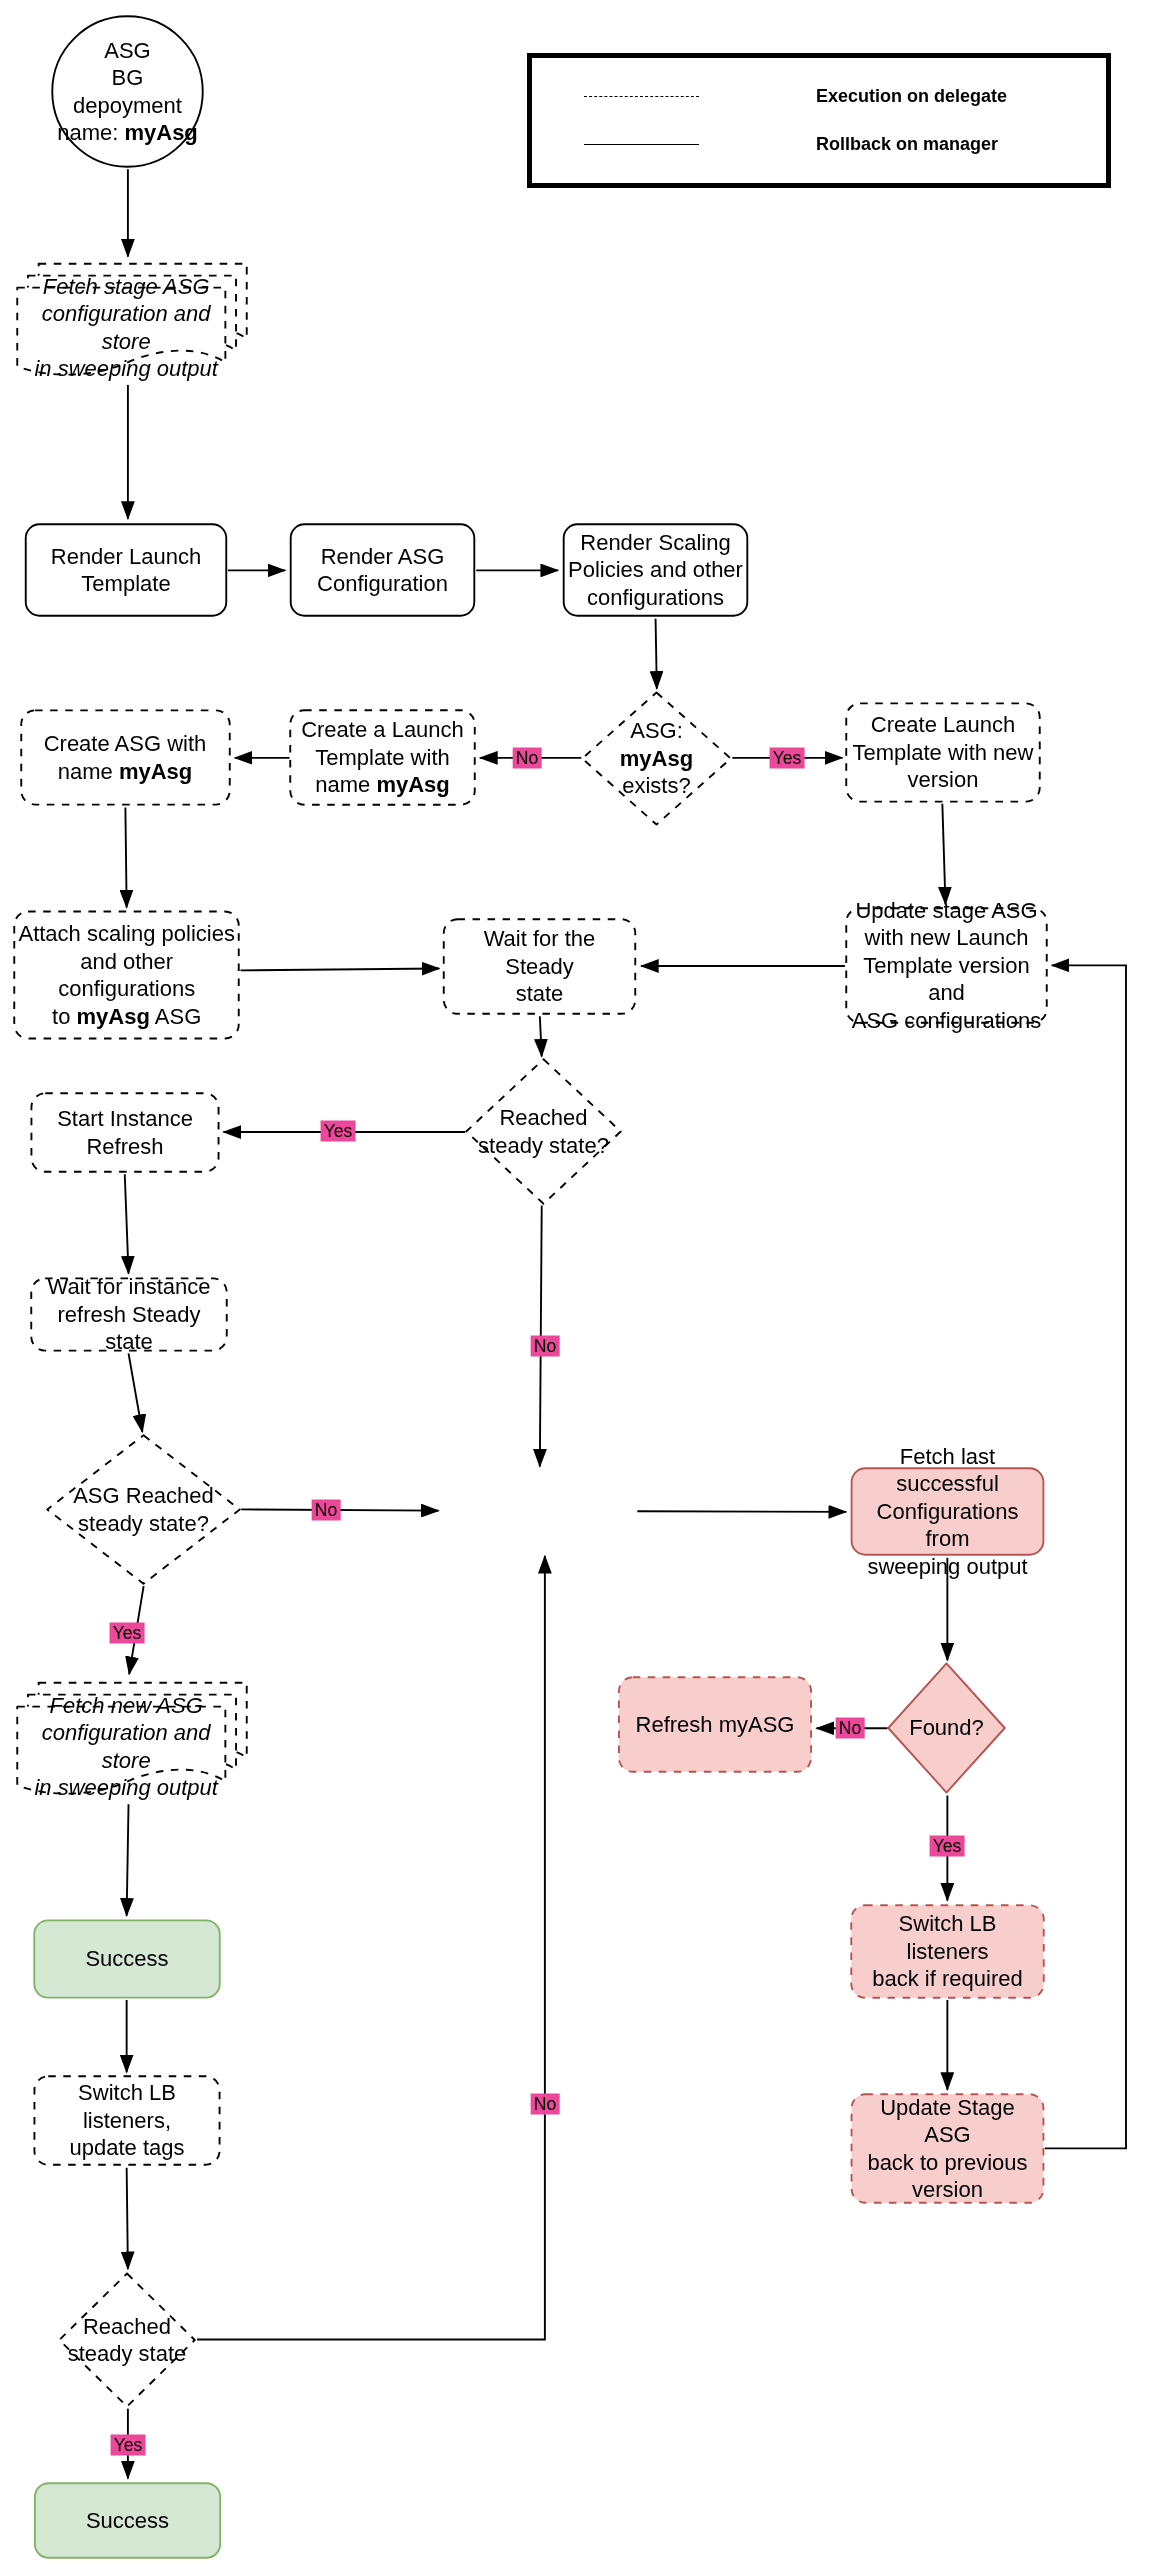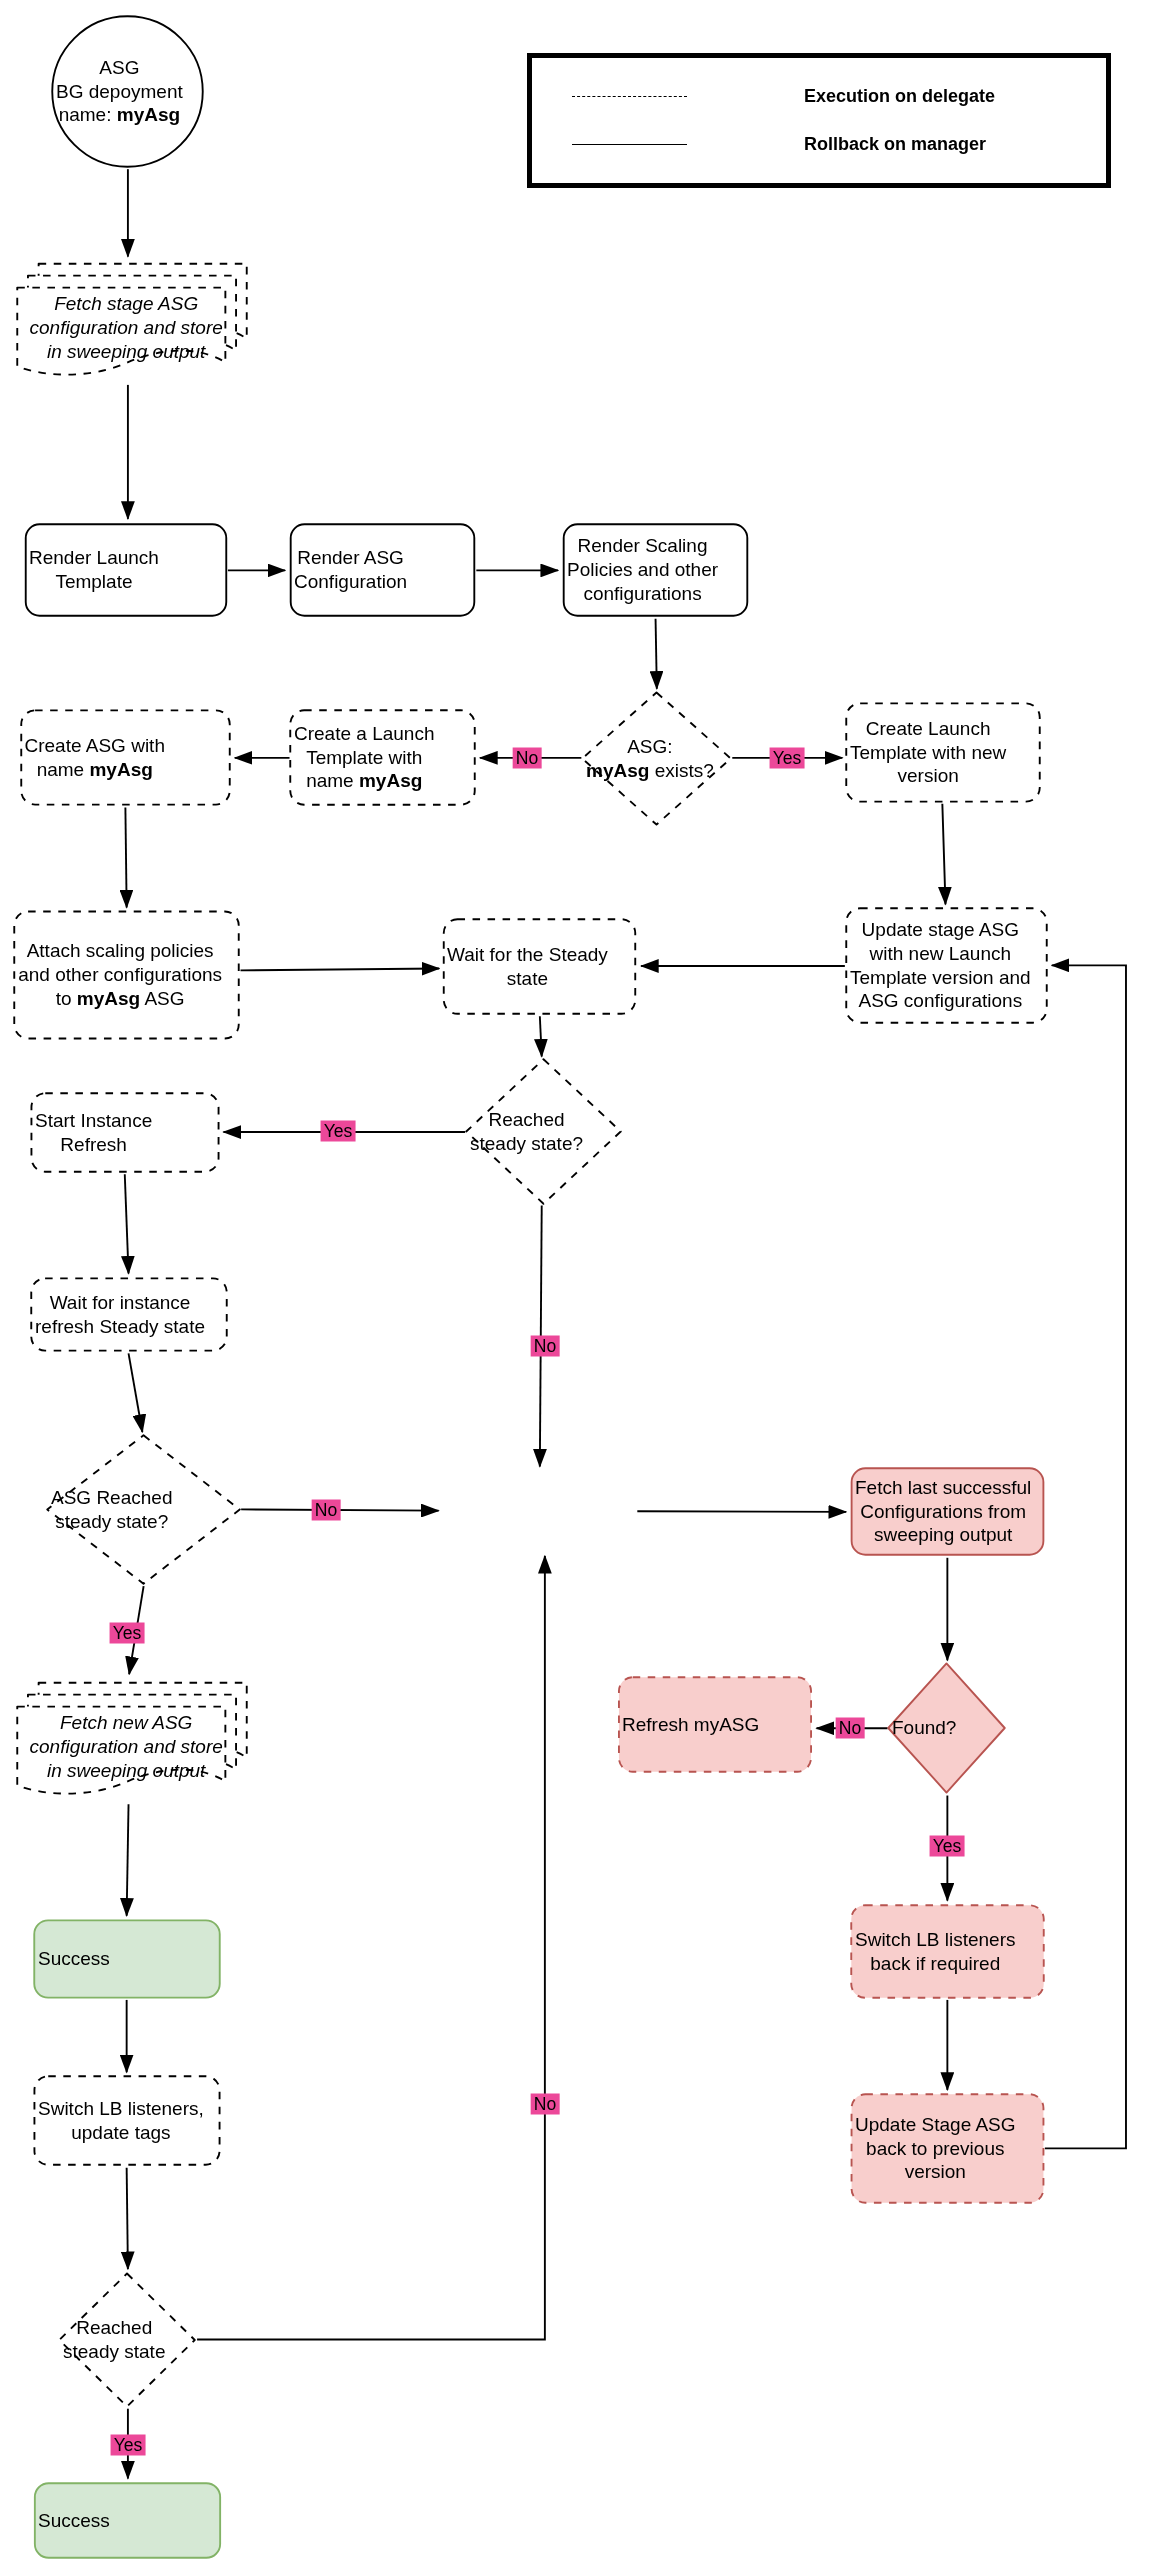--- a/index.html
+++ b/index.html
@@ -1,33 +1,33 @@
 <!DOCTYPE html>
 <html style="font-size:10px"><head>
 <meta charset="utf-8">
 <style>
   html,body{margin:0;padding:0;background:#fff;}
   #canvas{position:relative;width:1152px;height:2576px;background:#fff;
           font-family:"Liberation Sans", sans-serif;color:#000;}
   #edges{position:absolute;left:0;top:0;z-index:0;}
-  .node{position:absolute;display:flex;align-items:center;
-        text-align:center;font-size:19px;line-height:1.25;z-index:1;
+  .node{position:absolute;display:flex;align-items:center;justify-content:center;
+        text-align:center;font-size:22px;line-height:1.25;z-index:1;
         --stroke:#000;--fill:#ffffff;}
   .node .shape{position:absolute;left:0;top:0;z-index:0;}
   .node .lbl{position:relative;z-index:1;padding:0 5px;}
   .danger{--stroke:#b85450;--fill:#f8cecc;}
   .ok{--stroke:#82b366;--fill:#d5e8d4;}
   .doc .lbl{position:absolute;left:0;top:26.4px;width:211px;height:81px;
             display:flex;align-items:center;justify-content:center;font-style:italic;}
   .edge-label{position:absolute;transform:translate(-50%,-50%);z-index:2;
               background:#ec4899;font-size:17.6px;padding:0 3.1px;}
   .legend{position:absolute;left:527px;top:53px;width:584px;height:135px;
           border:5.7px solid #000;box-sizing:border-box;z-index:1;
           display:flex;flex-direction:column;justify-content:space-evenly;}
-  .legend-row{display:flex;align-items:center;padding-left:40px;}
+  .legend-row{display:flex;align-items:center;padding-left:52px;}
   .legend-sample{width:115px;border-top:1.9px dashed #000;margin-right:117px;}
   .legend-sample.solid{border-top-style:solid;}
   .legend-text{font-weight:bold;font-size:18px;}
 </style>
 </head>
 <body>
 
 <div id="canvas">
 
   <svg id="edges" width="1152" height="2576" viewBox="0 0 1831 4096">

